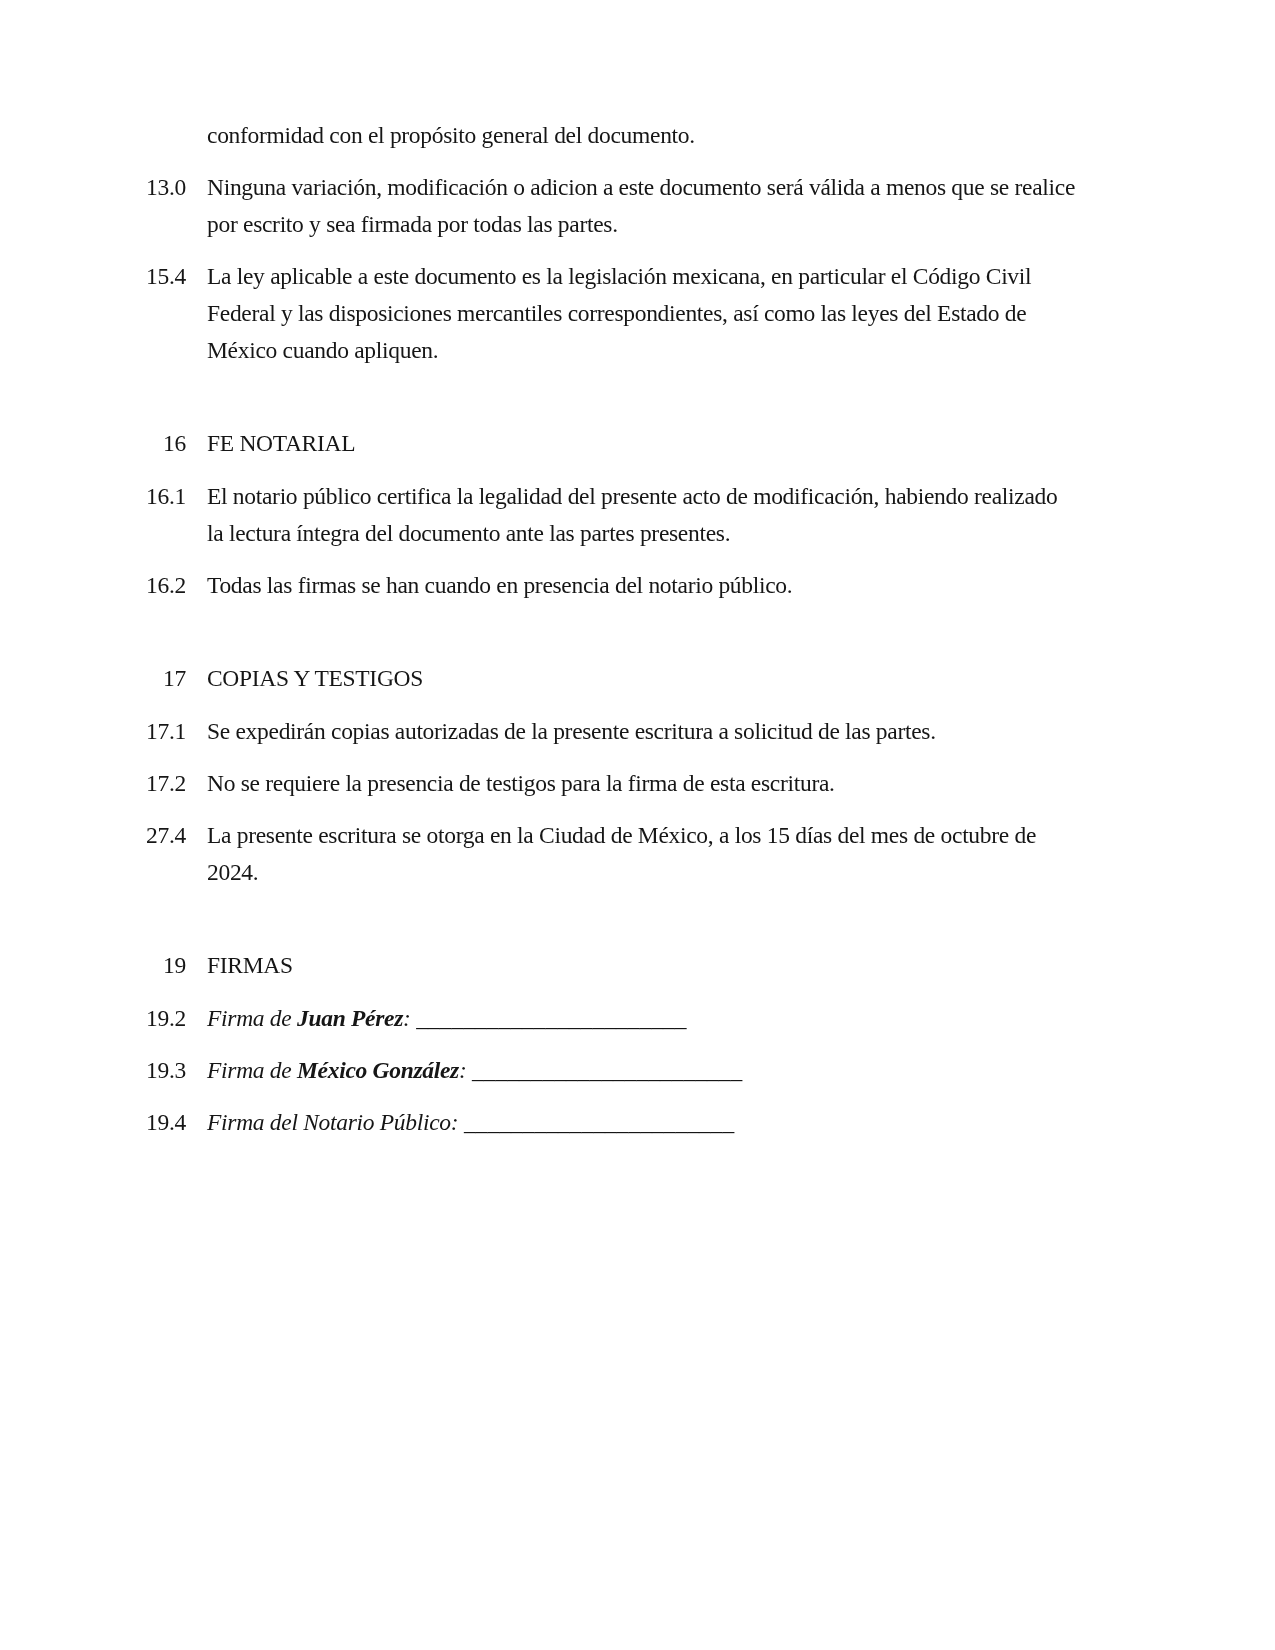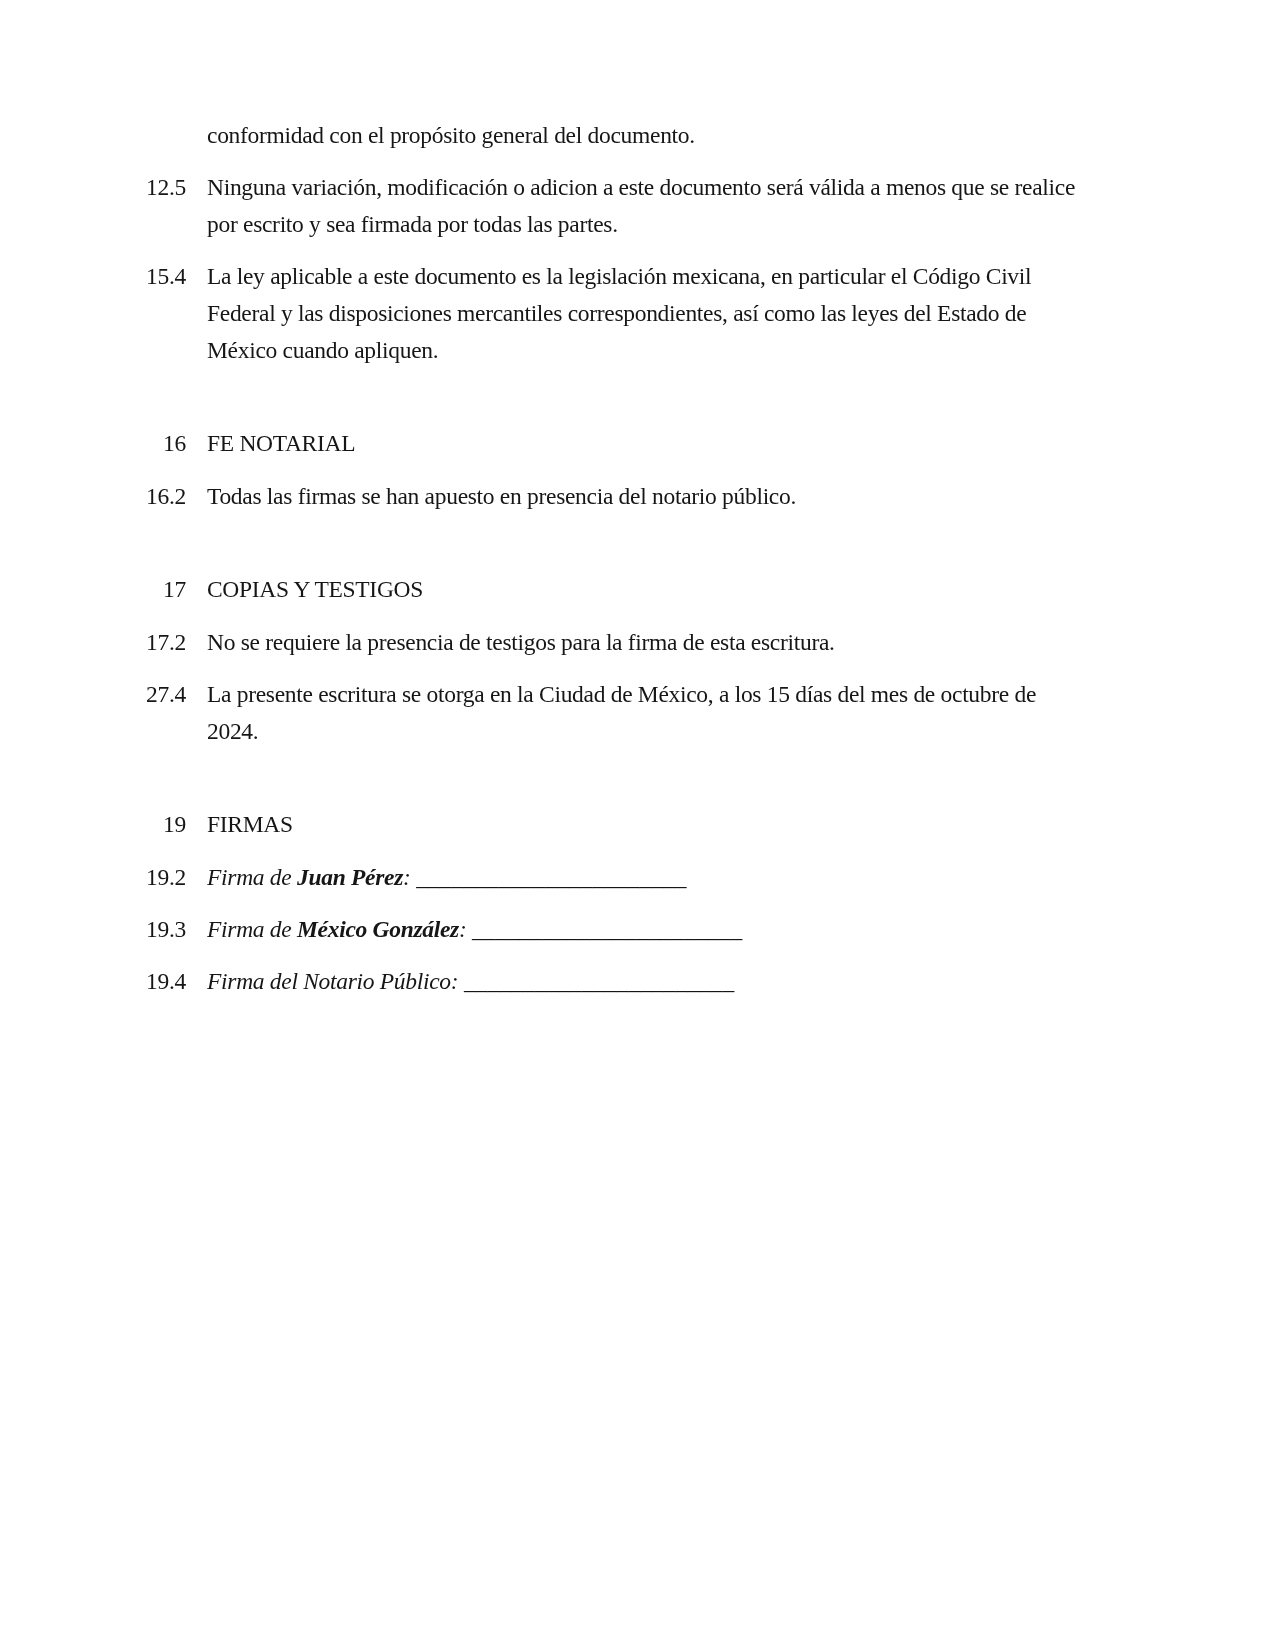--- a/index.html
+++ b/index.html
@@ -48,48 +48,57 @@
 
 <div class="page">
   <div class="doc">
 
     <div class="row clause">
       <div class="num"></div>
       <div class="txt">conformidad con el propósito general del documento.</div>
     </div>
 
     <div class="row clause">
-      <div class="num">12.5</div>
+      <div class="num">13.0</div>
       <div class="txt">Ninguna variación, modificación o adicion a este documento será válida a menos que se realice
 por escrito y sea firmada por todas las partes.</div>
     </div>
 
     <div class="row clause">
       <div class="num">15.4</div>
       <div class="txt">La ley aplicable a este documento es la legislación mexicana, en particular el Código Civil
 Federal y las disposiciones mercantiles correspondientes, así como las leyes del Estado de
 México cuando apliquen.</div>
     </div>
 
     <div class="row heading">
       <div class="num">16</div>
       <div class="txt">FE NOTARIAL</div>
     </div>
 
+    <div class="row clause">
+      <div class="num">16.1</div>
+      <div class="txt">El notario público certifica la legalidad del presente acto de modificación, habiendo realizado
+la lectura íntegra del documento ante las partes presentes.</div>
+    </div>
 
     <div class="row clause">
       <div class="num">16.2</div>
-      <div class="txt">Todas las firmas se han apuesto en presencia del notario público.</div>
+      <div class="txt">Todas las firmas se han cuando en presencia del notario público.</div>
     </div>
 
     <div class="row heading">
       <div class="num">17</div>
       <div class="txt">COPIAS Y TESTIGOS</div>
     </div>
 
+    <div class="row clause">
+      <div class="num">17.1</div>
+      <div class="txt">Se expedirán copias autorizadas de la presente escritura a solicitud de las partes.</div>
+    </div>
 
     <div class="row clause">
       <div class="num">17.2</div>
       <div class="txt">No se requiere la presencia de testigos para la firma de esta escritura.</div>
     </div>
 
 
     <div class="row clause">
       <div class="num">27.4</div>
       <div class="txt">La presente escritura se otorga en la Ciudad de México, a los 15 días del mes de octubre de

